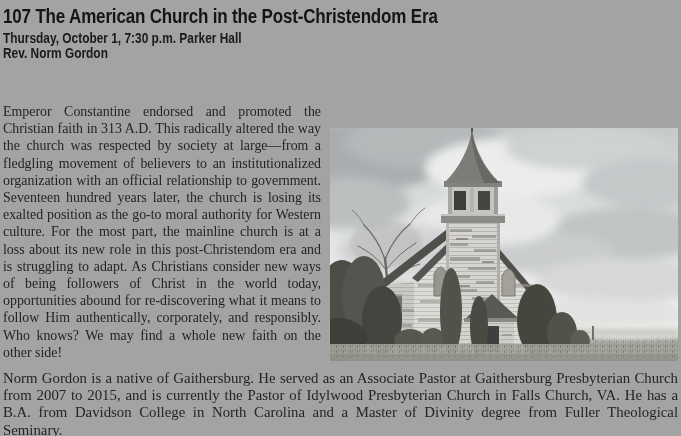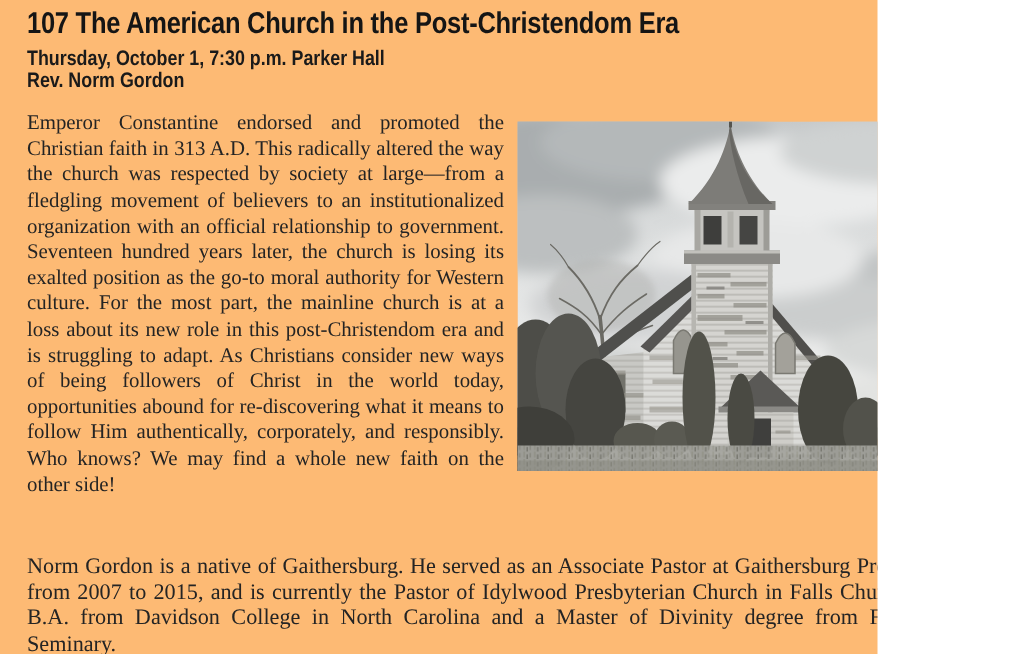--- a/index.html
+++ b/index.html
@@ -1,22 +1,22 @@
 <!DOCTYPE html>
 <html><head>
 <meta charset="utf-8">
 <style>
   html, body { margin: 0; padding: 0; background: #ffffff; }
   .page {
     position: relative;
-    width: 585px;
+    width: 681px;
     height: 436px;
     box-sizing: border-box;
-    padding: 4px 3px 0 18px;
-    background: #fdba74;
+    padding: 4px 3px 0 3px;
+    background: #a3a3a3;
     color: #1d1d1d;
     font-family: "Liberation Serif", serif;
     overflow: hidden;
   }
   .title {
     margin: 0;
     font-family: "Liberation Sans", sans-serif;
     font-weight: bold;
     font-size: 20px;
     line-height: 24px;
@@ -32,21 +32,21 @@
     font-weight: bold;
     font-size: 14px;
     line-height: 15px;
     color: #1a1a1a;
     white-space: nowrap;
     transform: scaleX(0.85);
     transform-origin: 0 0;
   }
   .content-row {
     display: flex;
-    align-items: flex-start;
+    align-items: flex-end;
     gap: 9px;
     margin-top: 13px;
     height: 287px;
   }
   .desc {
     width: 318px;
     flex: none;
     margin: 0;
     font-size: 13.9px;
     line-height: 17.2px;

